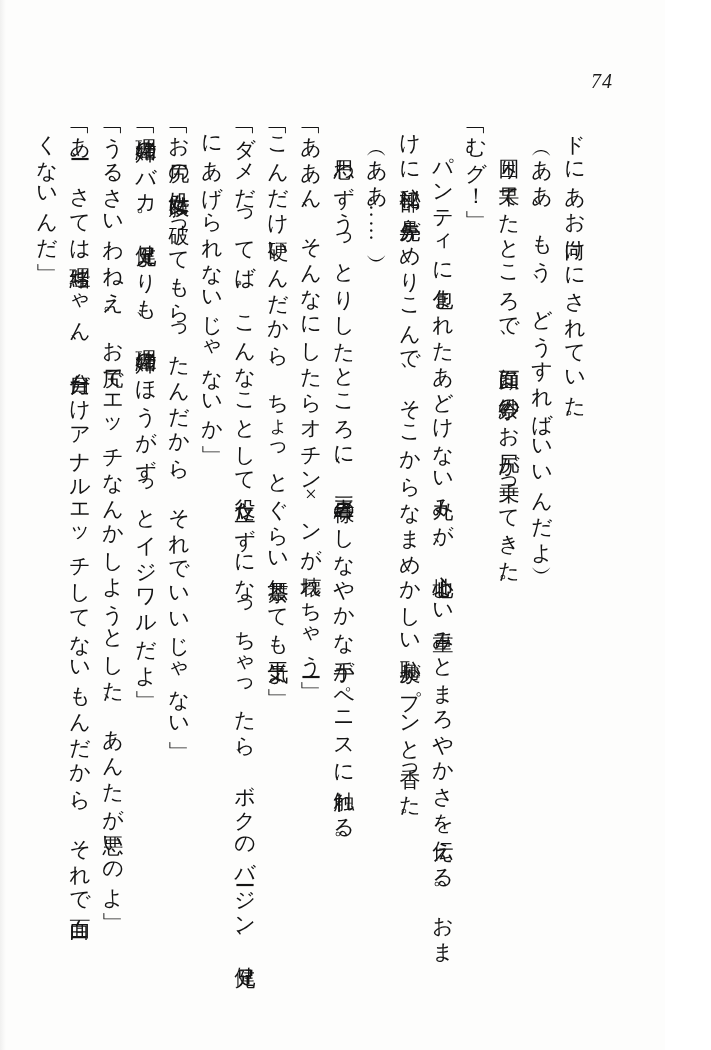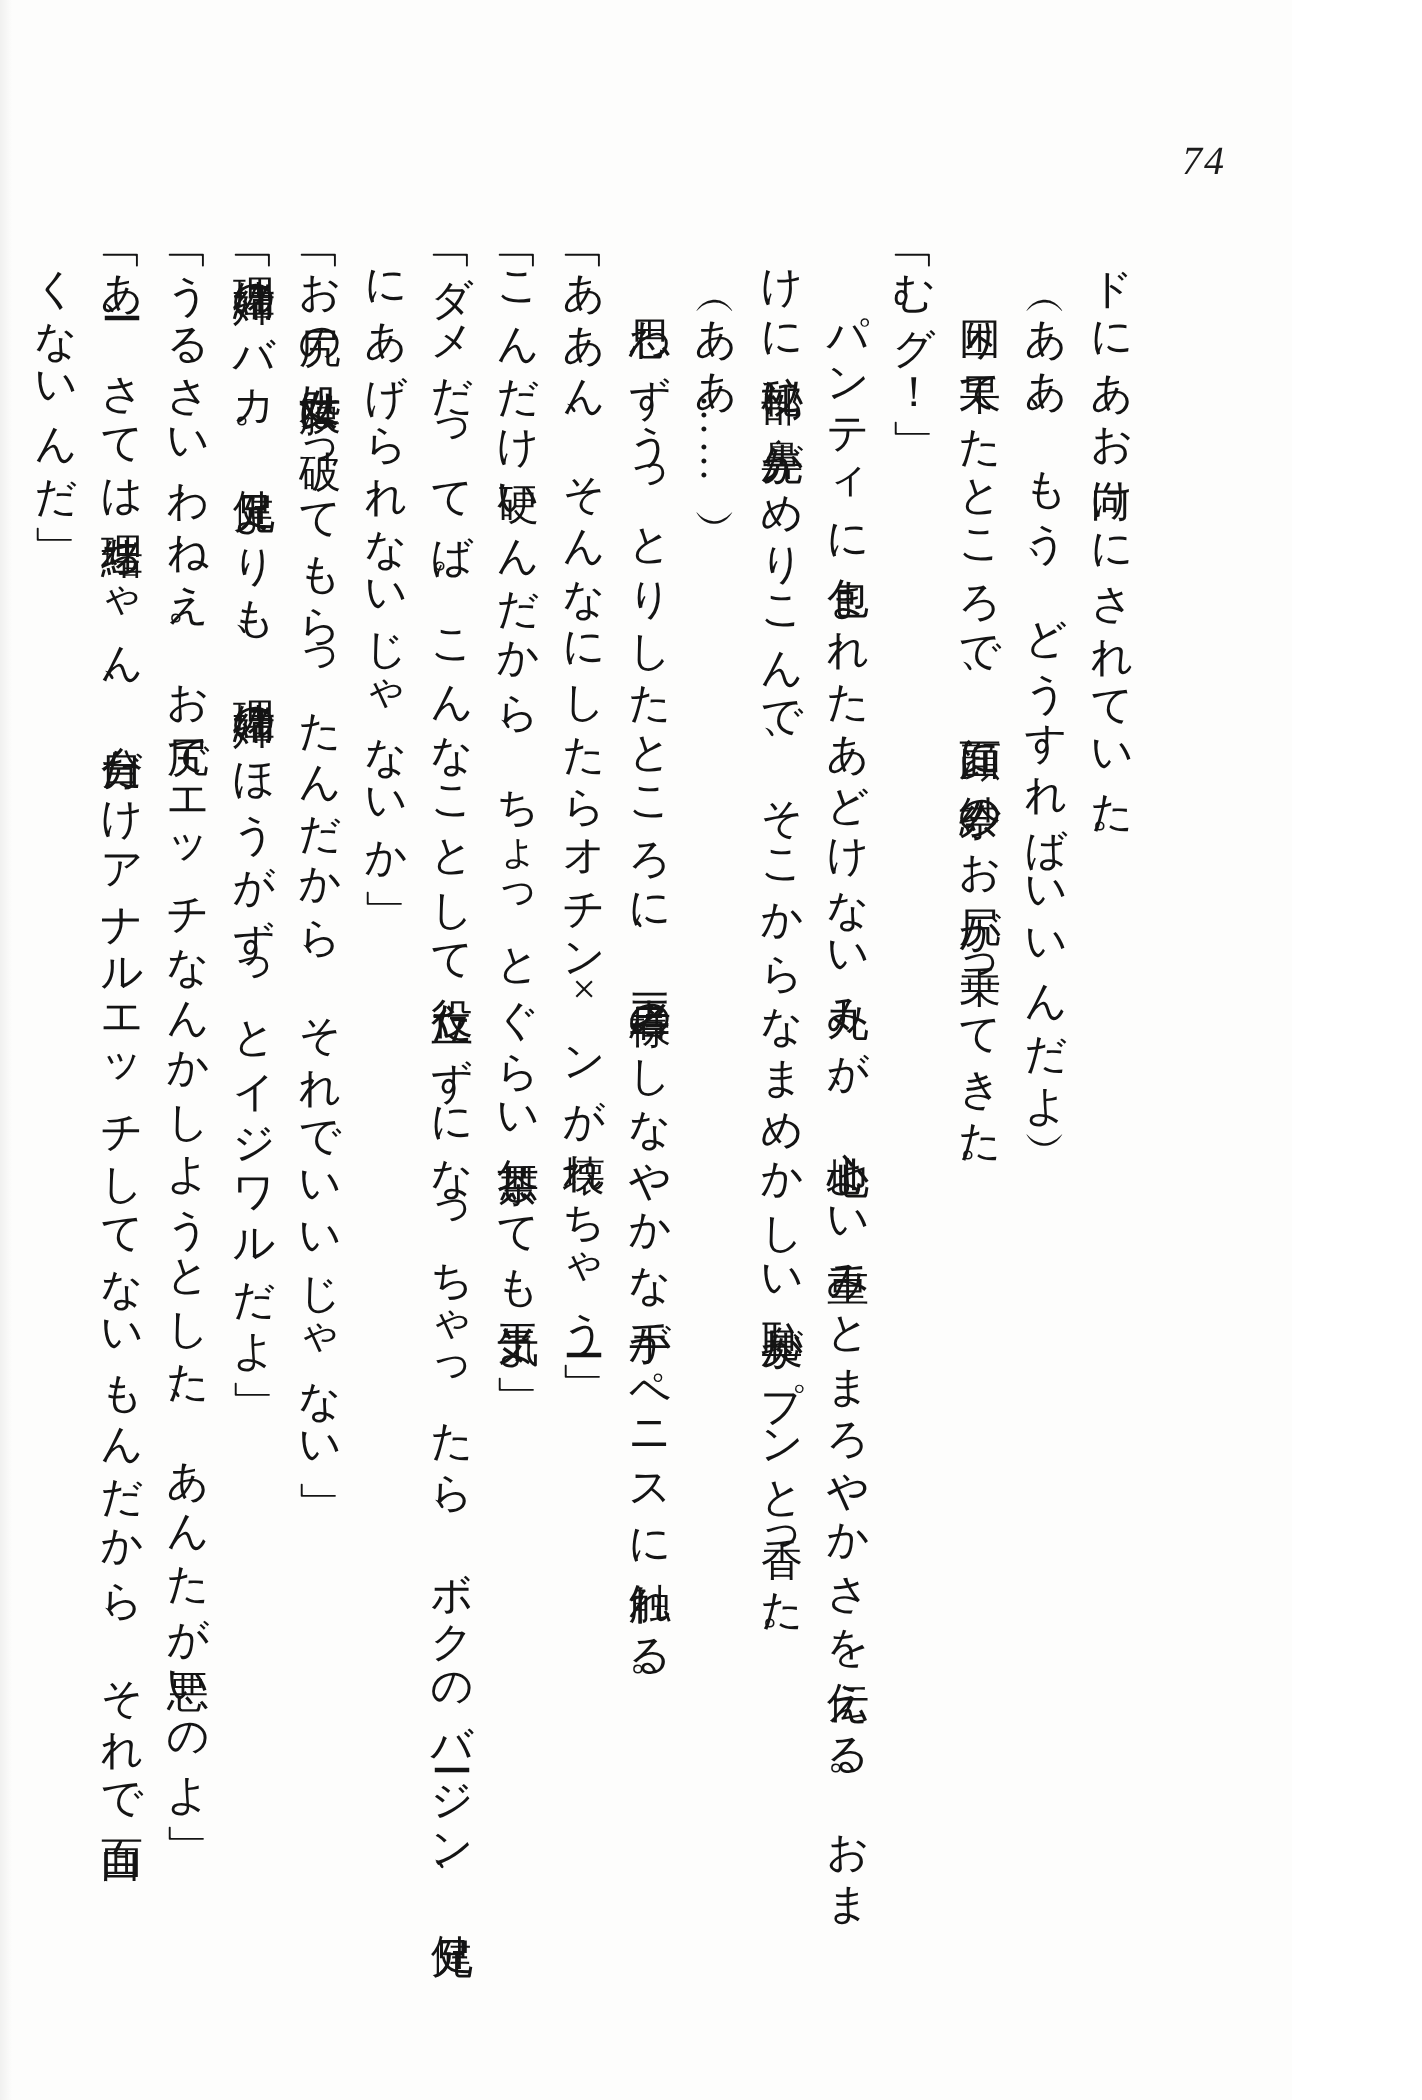--- a/index.html
+++ b/index.html
@@ -8,20 +8,21 @@
     background: #ffffff;
   }
   .book-page {
     position: relative;
     width: 646px;
     height: 1050px;
     background: #fdfdfc;
     overflow: hidden;
     font-family: "Liberation Serif", "DejaVu Serif", serif;
     color: #141414;
+    padding-left: 19px;
   }
   .page-number {
     position: absolute;
     top: 70px;
     left: 591px;
     font-size: 20px;
     font-style: italic;
     letter-spacing: 1px;
     color: #1c1c1c;
   }

